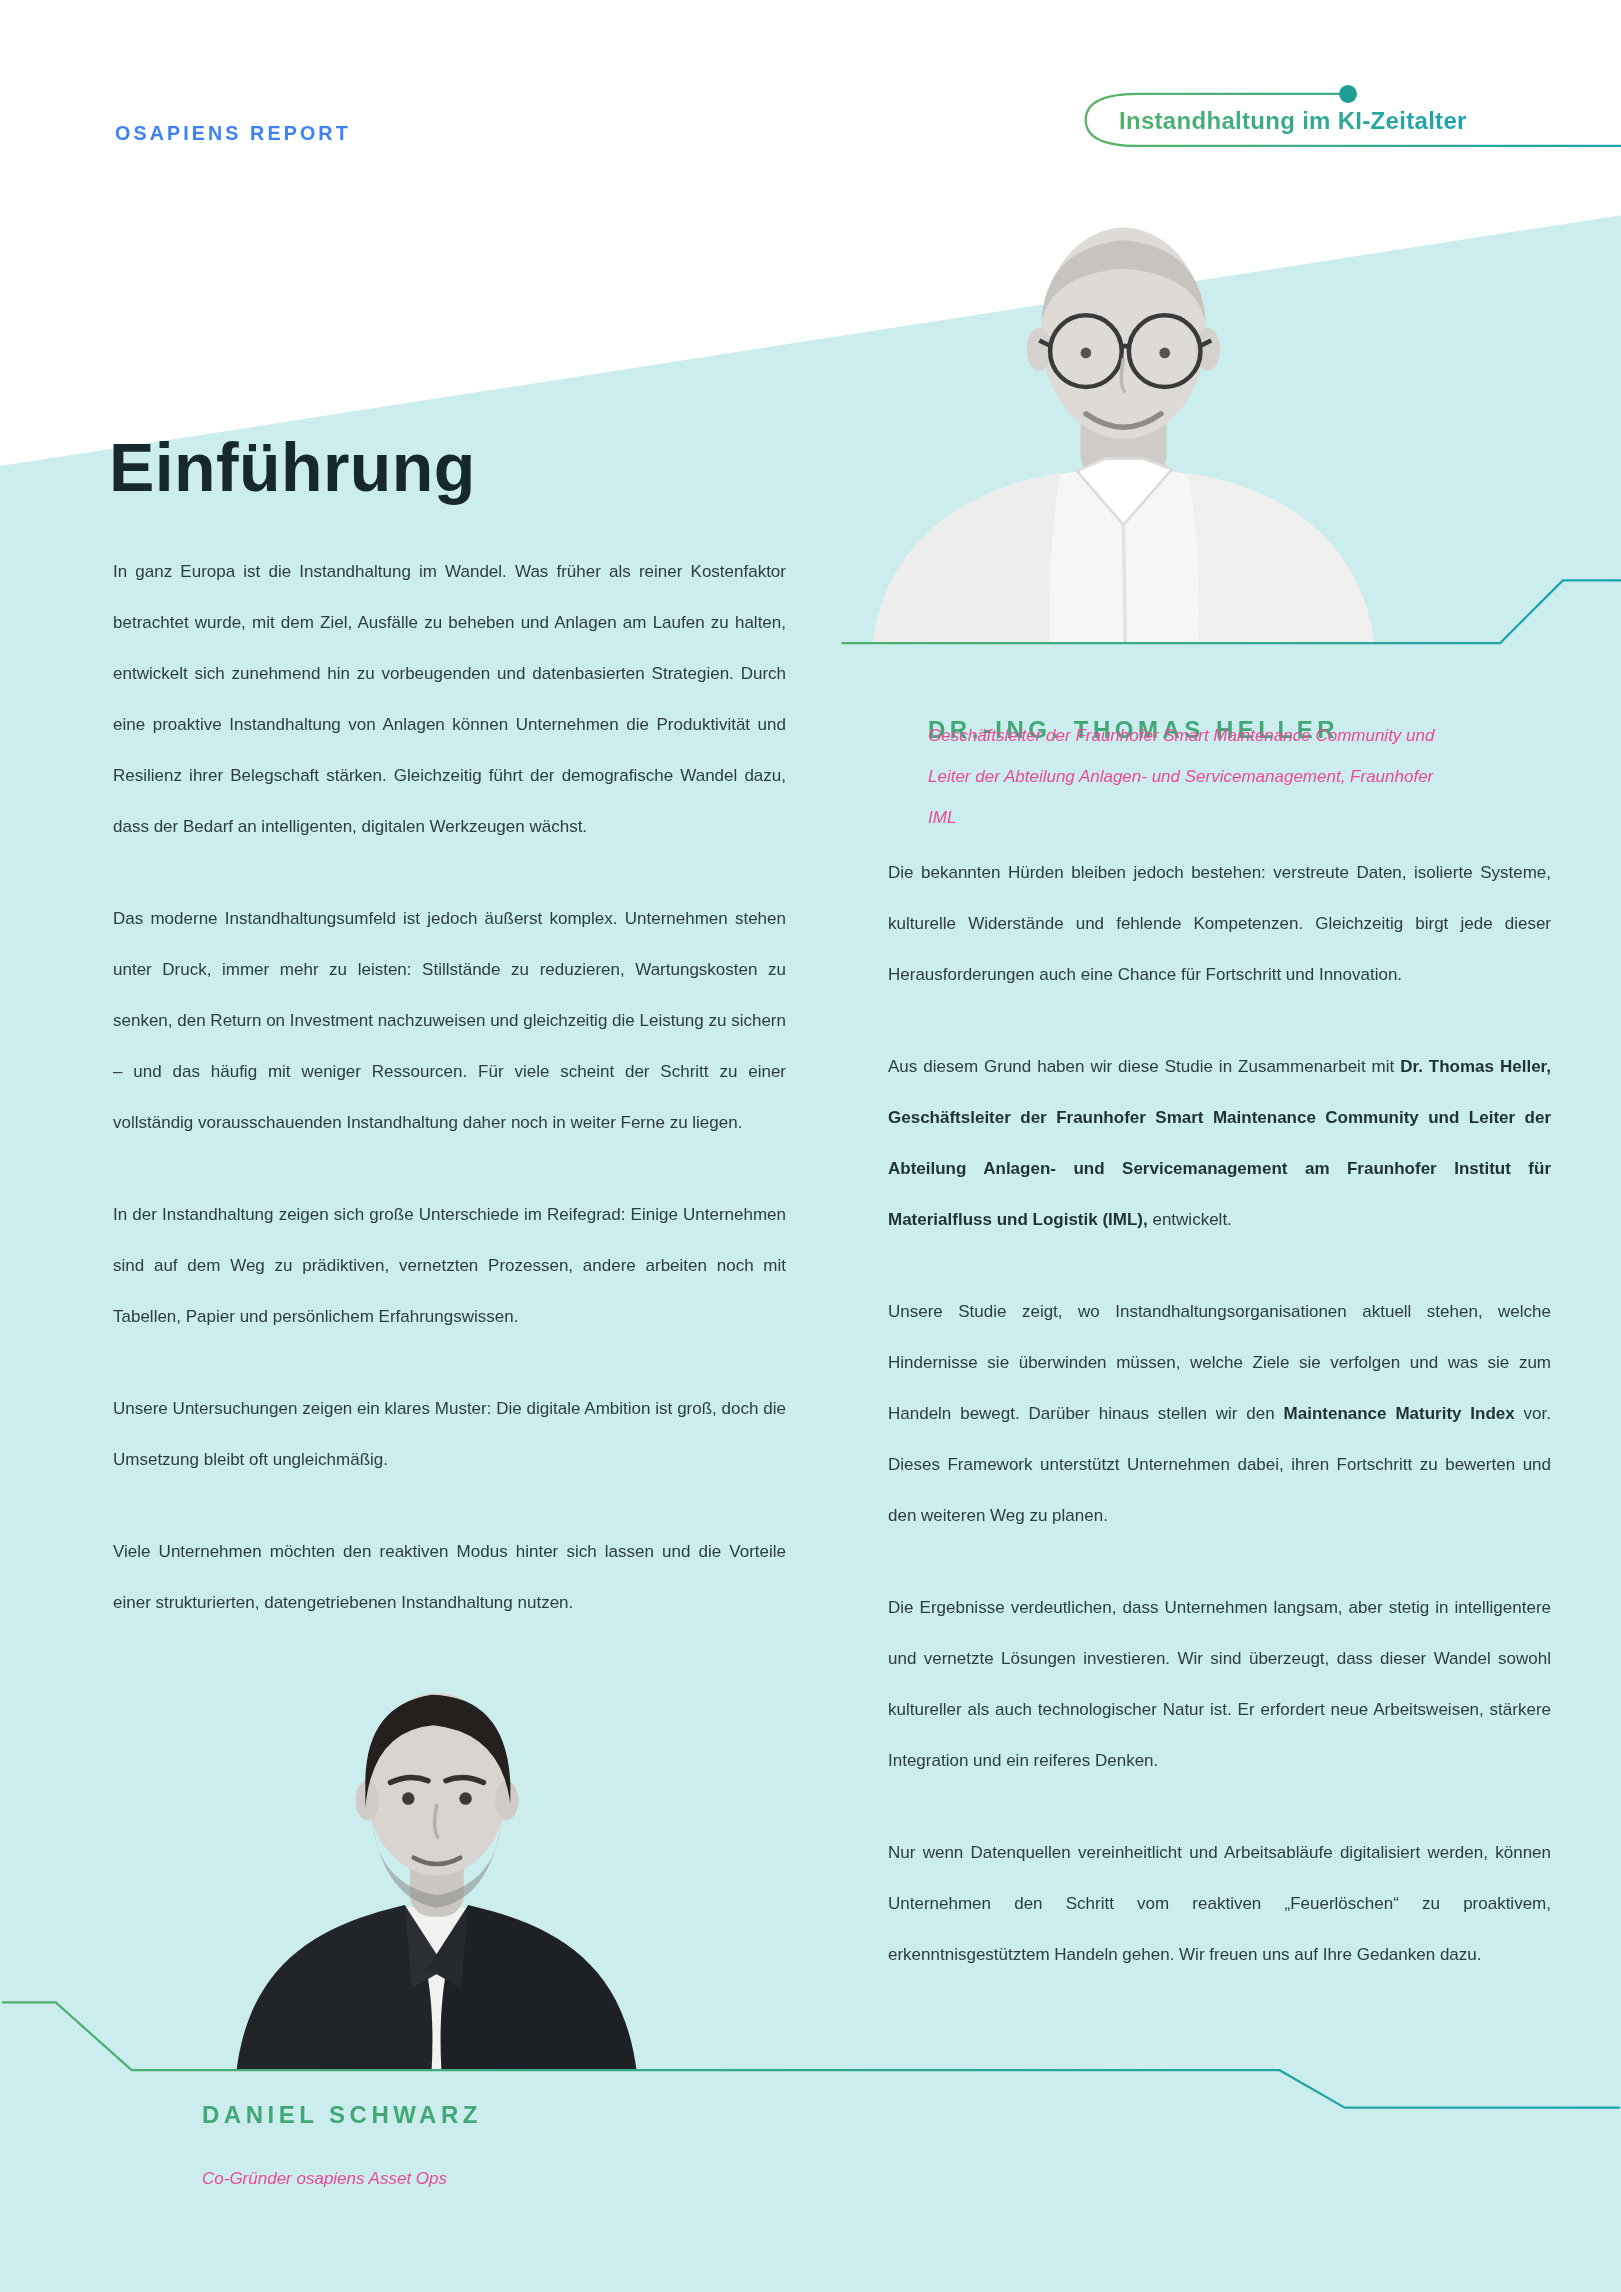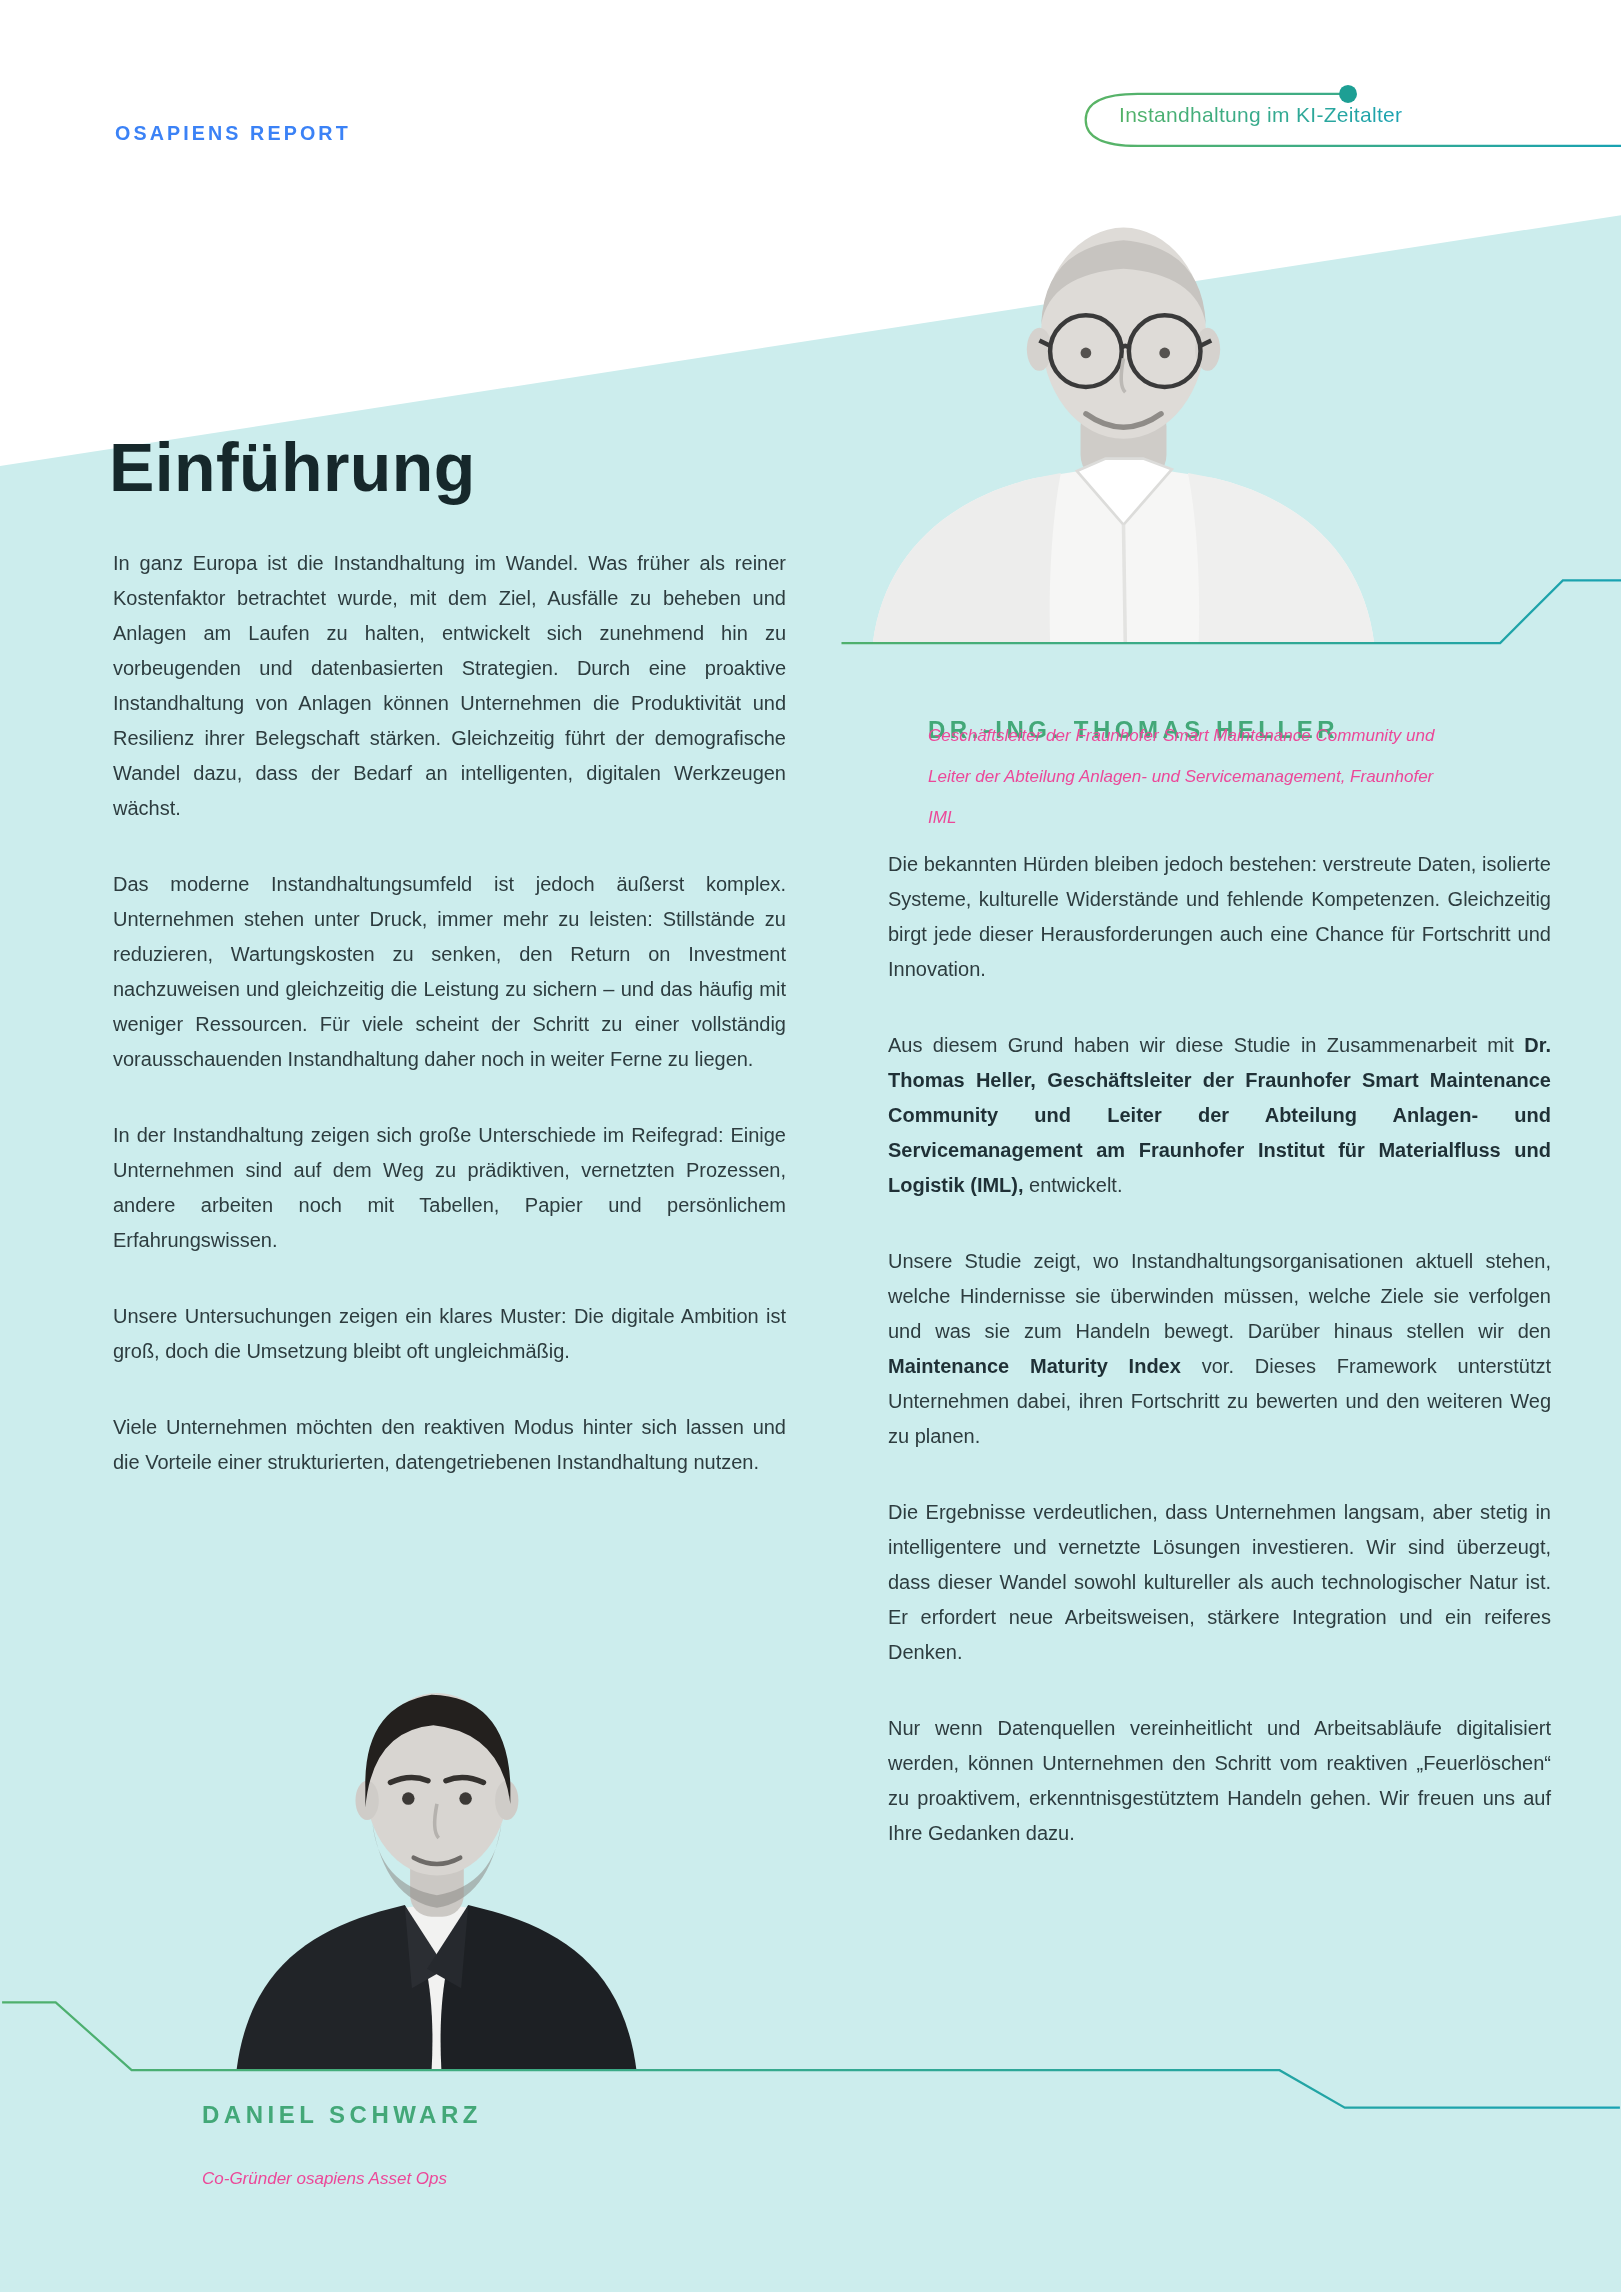--- a/index.html
+++ b/index.html
@@ -15,38 +15,38 @@
     clip-path:polygon(0 466px, 100% 215px, 100% 100%, 0 100%);
   }
   
   .report-label {
     position:absolute; left:115px; top:122px;
     font-size:19.7px; font-weight:700; letter-spacing:3.1px; color:#3b82f6;
   }
   
   .badge-svg { position:absolute; left:1066px; top:74px; }
   .badge-text {
-    position:absolute; left:1119px; top:91px; height:48px; line-height:48px;
-    font-size:21px; font-weight:400; letter-spacing:0.3px; color:#1fa3a6; white-space:nowrap;
+    position:absolute; left:1119px; top:97px; height:48px; line-height:48px;
+    font-size:24px; font-weight:700; letter-spacing:0.3px; color:#1fa3a6; white-space:nowrap;
   }
   @supports ((-webkit-background-clip:text) or (background-clip:text)) {
     .badge-text {
       background:linear-gradient(90deg,#53b266,#1aa2b2);
       -webkit-background-clip:text; background-clip:text; color:transparent;
     }
   }
   
   .page-title {
     position:absolute; left:109px; top:428px;
     font-size:68px; font-weight:700; letter-spacing:0.4px; color:#16282b;
   }
   
   .col {
     position:absolute; text-align:justify; color:#2d3c3f;
-    font-size:20px; line-height:35px;
+    font-size:17px; line-height:51px;
   }
   .col p { margin:0 0 41px 0; }
   .col strong { font-weight:700; color:#1f3036; }
   .col-left  { left:113px; top:546px; width:673px; }
   .col-right { left:840px; top:847px; width:663px;margin-left:48px; }
   
   .portrait { position:absolute; }
   
   .line-svg { position:absolute; pointer-events:none; }
   

